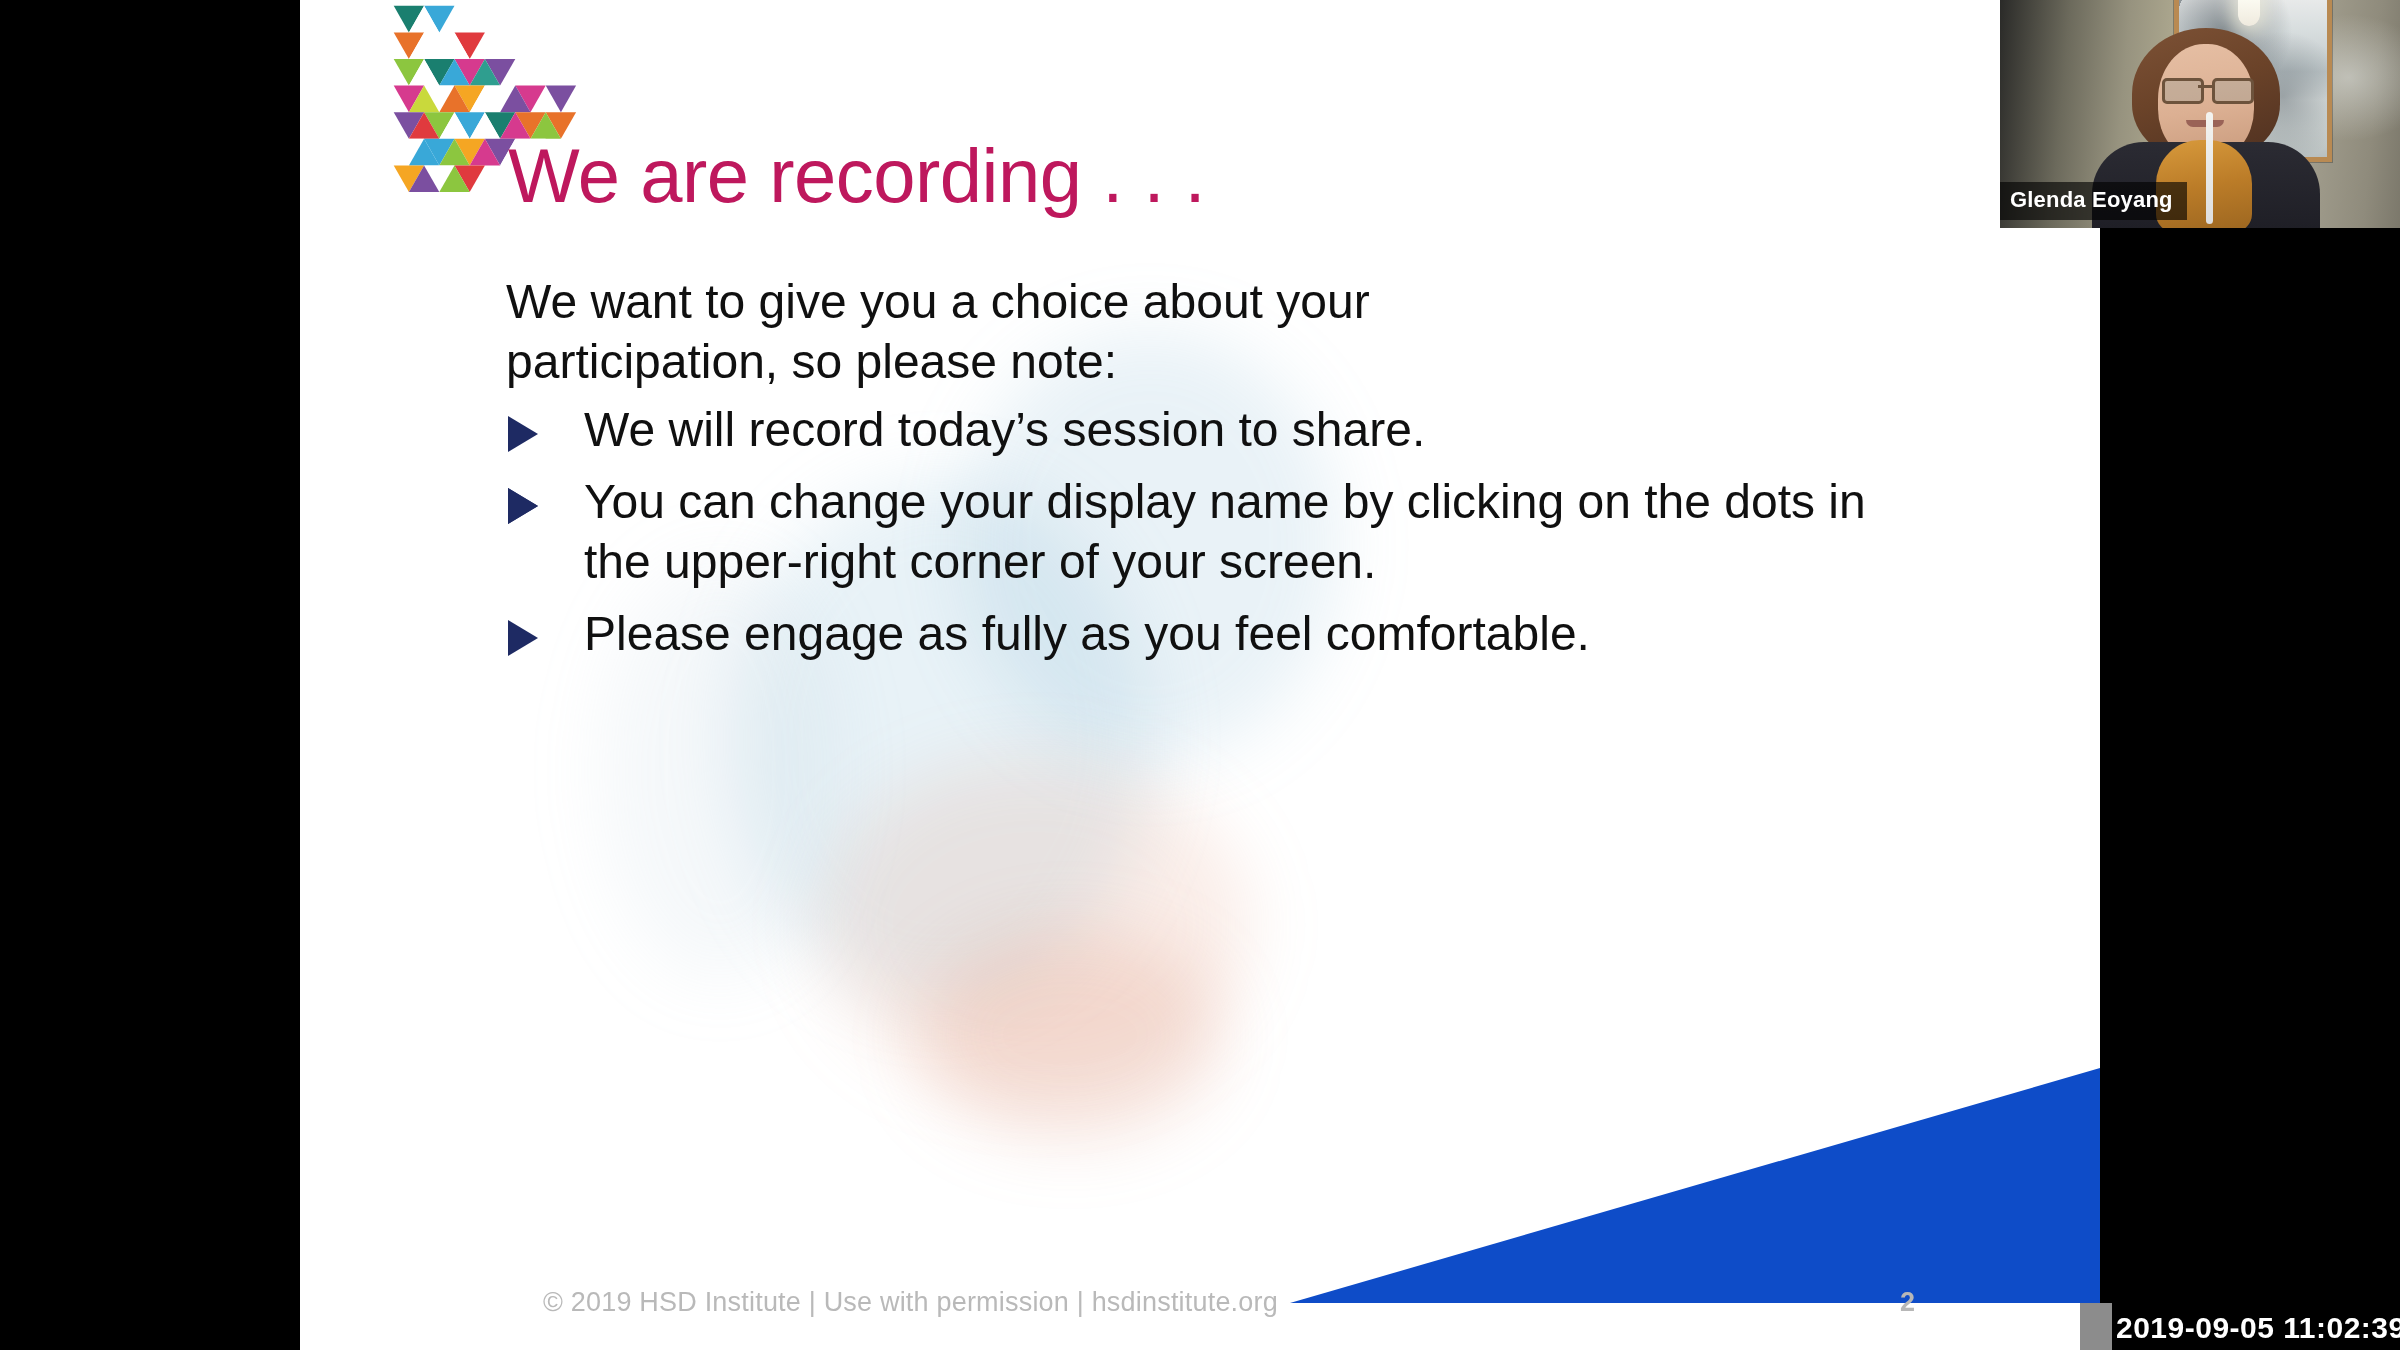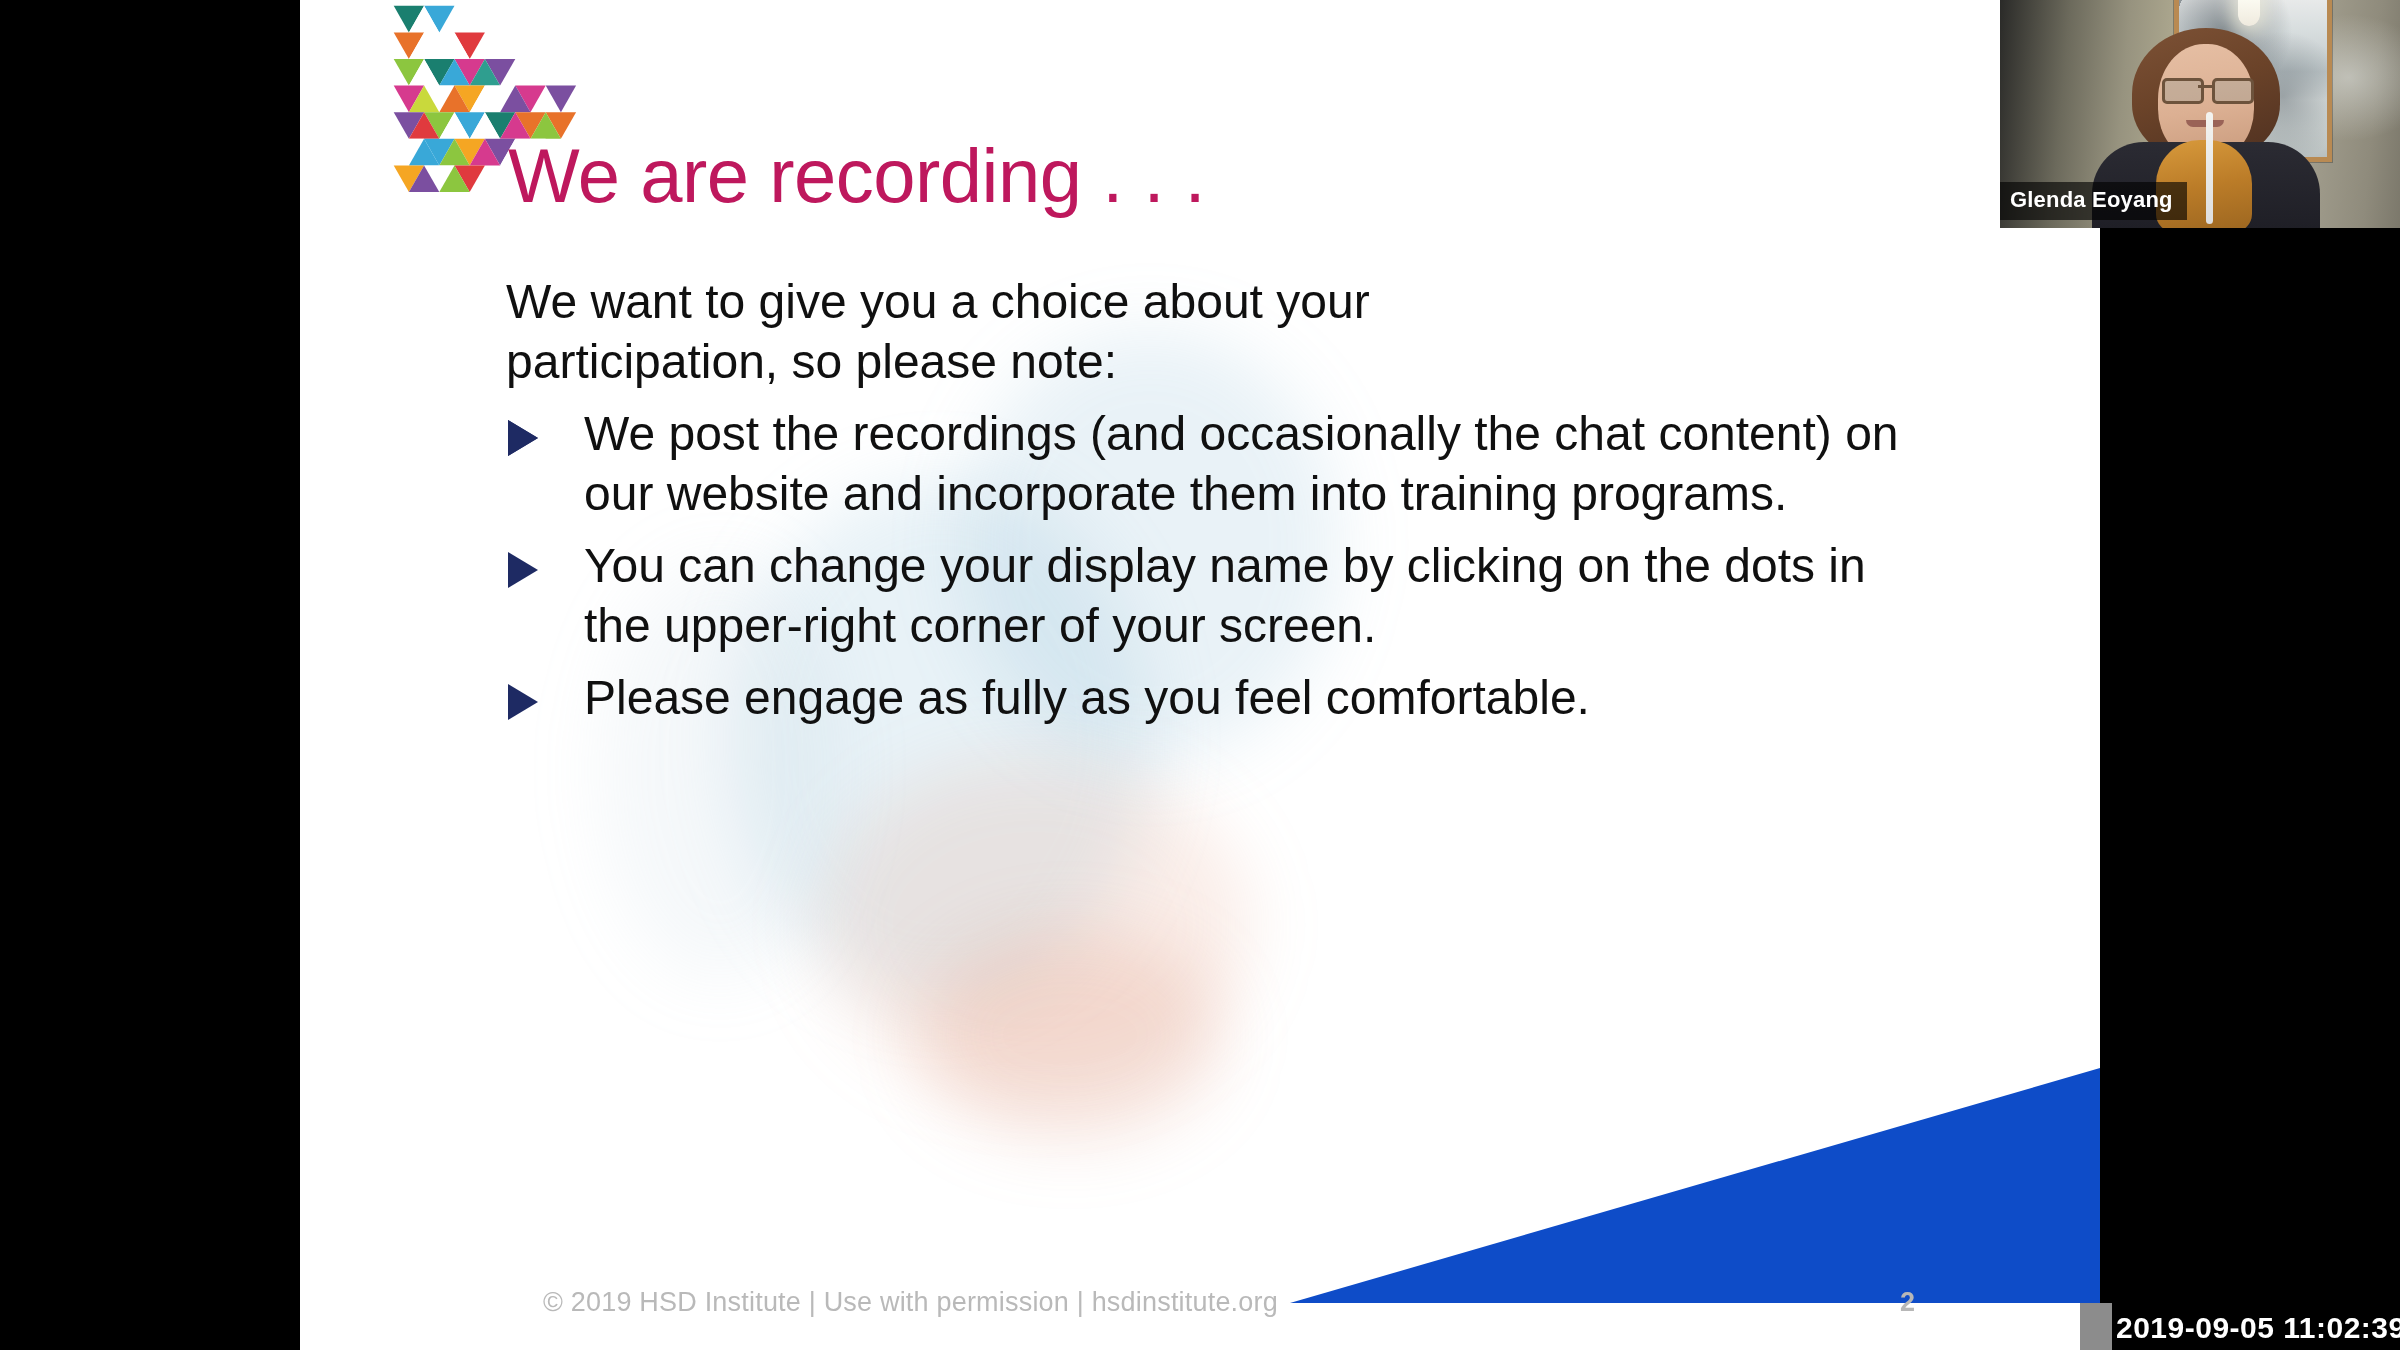--- a/index.html
+++ b/index.html
@@ -387,24 +387,24 @@
       </g>
     </svg>
 
     <div id="title">We are recording . . .</div>
 
     <div id="body-block">
       <p class="lead">We want to give you a choice about your participation, so please note:</p>
       <ul class="blist">
         <li>
           <span class="bullet-tri"></span>
+          <span>We will record today’s session to share.</span>
         </li>
         <li>
           <span class="bullet-tri"></span>
-          <span>We post the recordings (and occasionally the chat content) on our website and incorporate them into training programs.</span>
         </li>
         <li>
           <span class="bullet-tri"></span>
           <span>You can change your display name by clicking on the dots in the upper-right corner of your screen.</span>
         </li>
         <li>
           <span class="bullet-tri"></span>
           <span>Please engage as fully as you feel comfortable.</span>
         </li>
       </ul>

